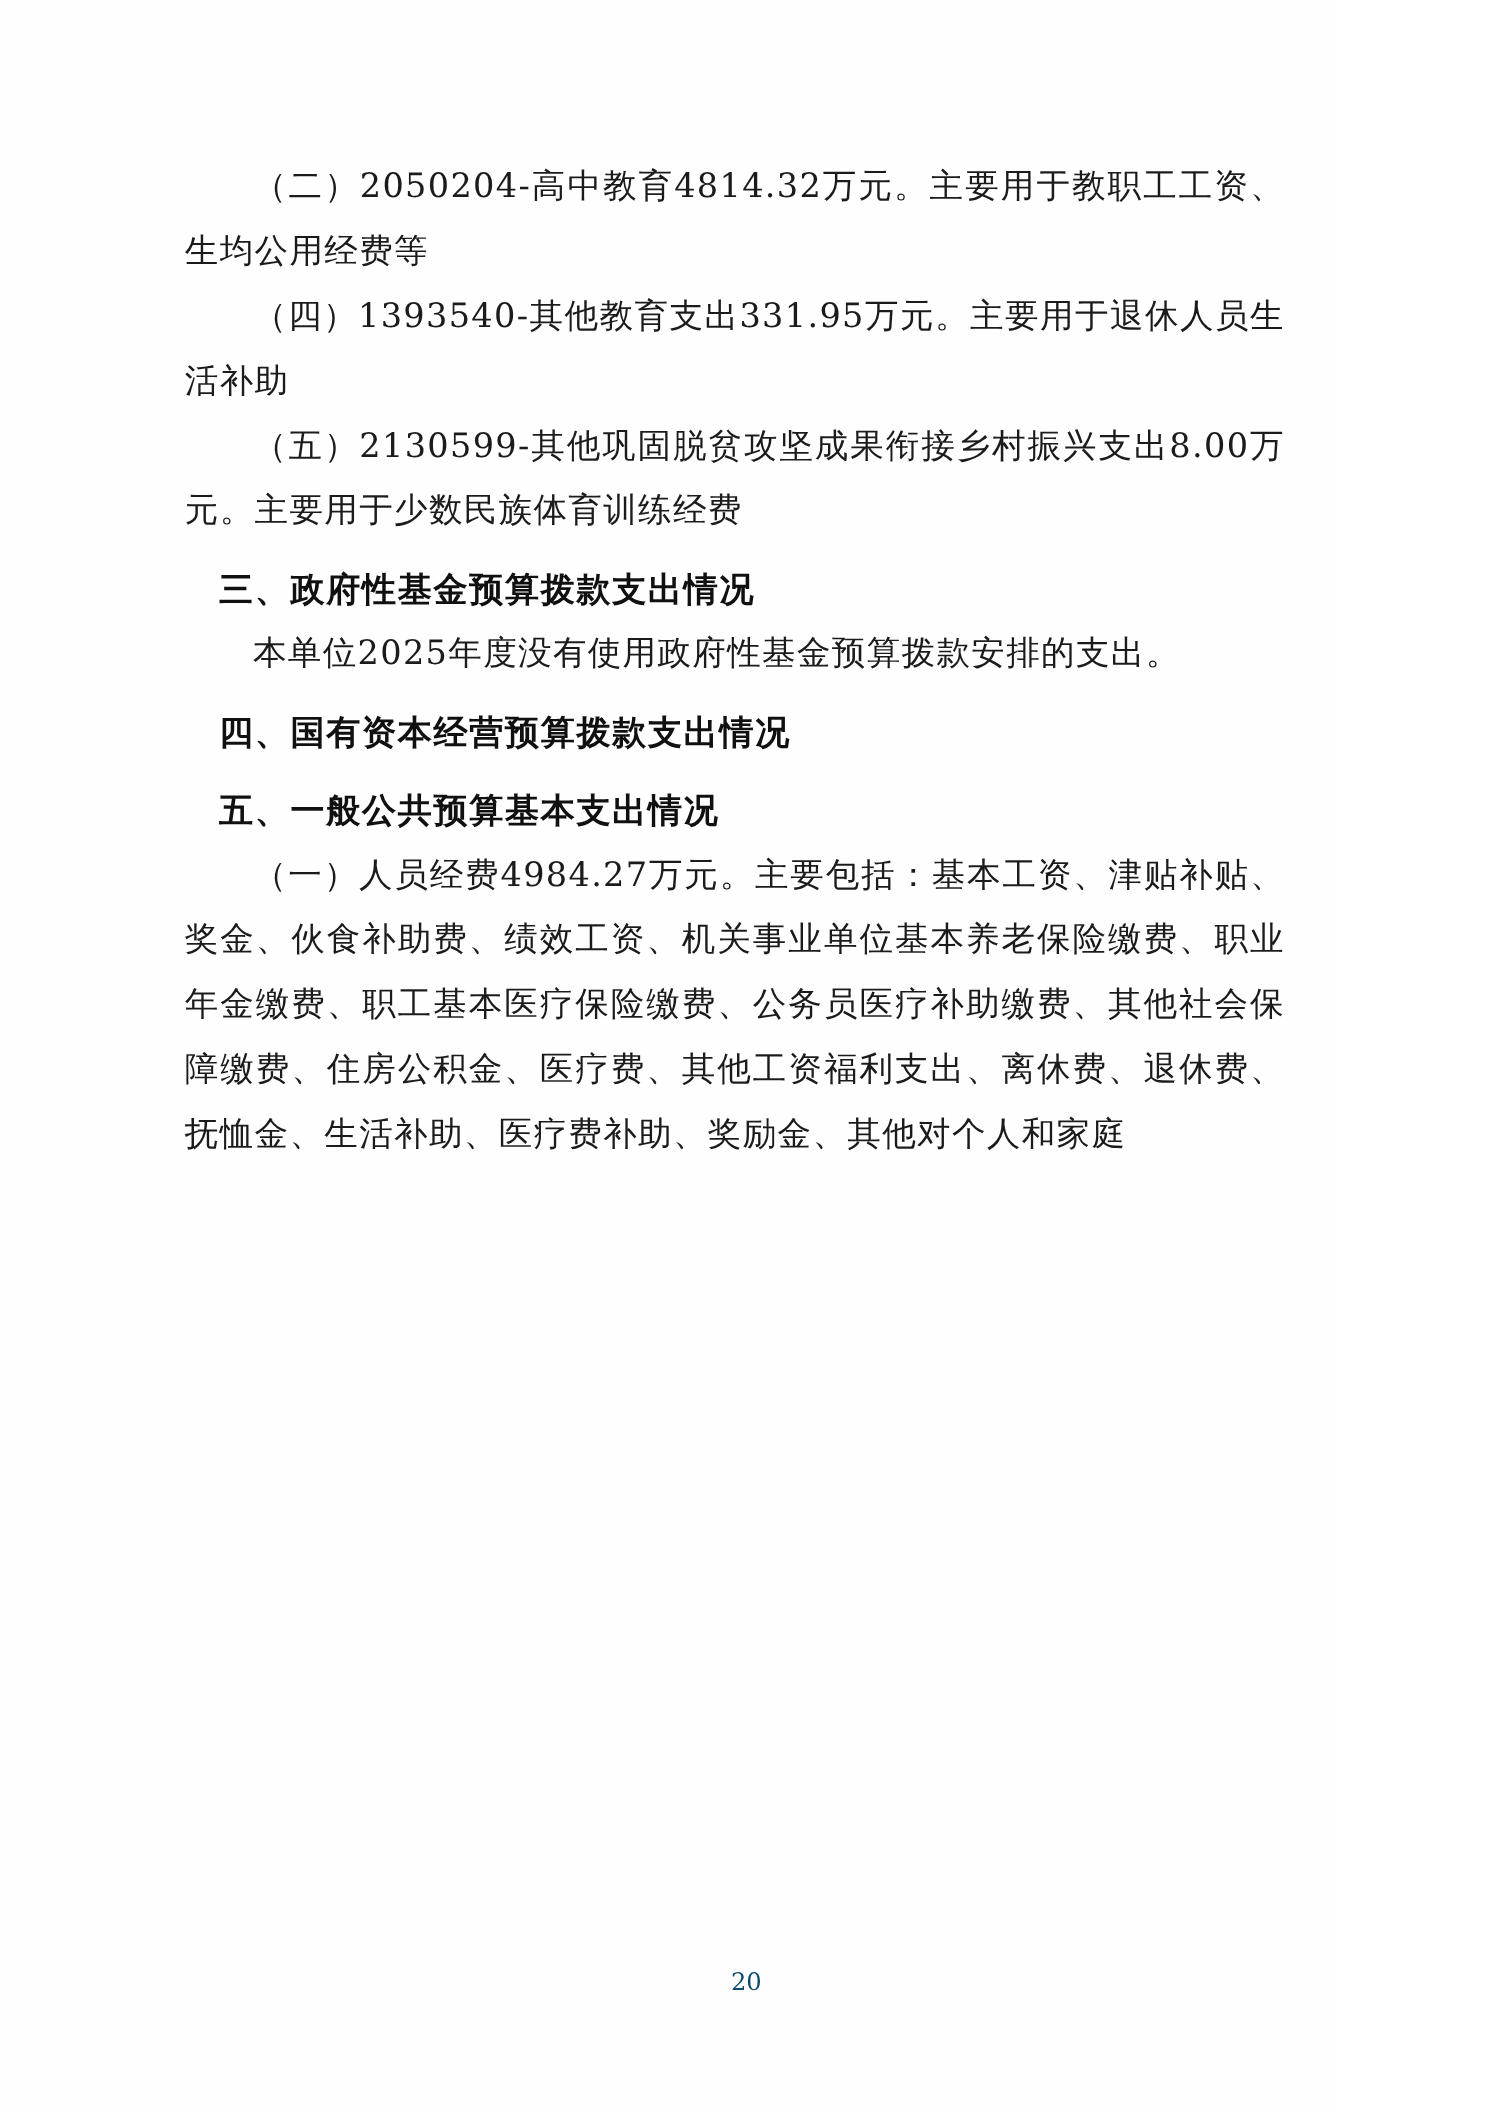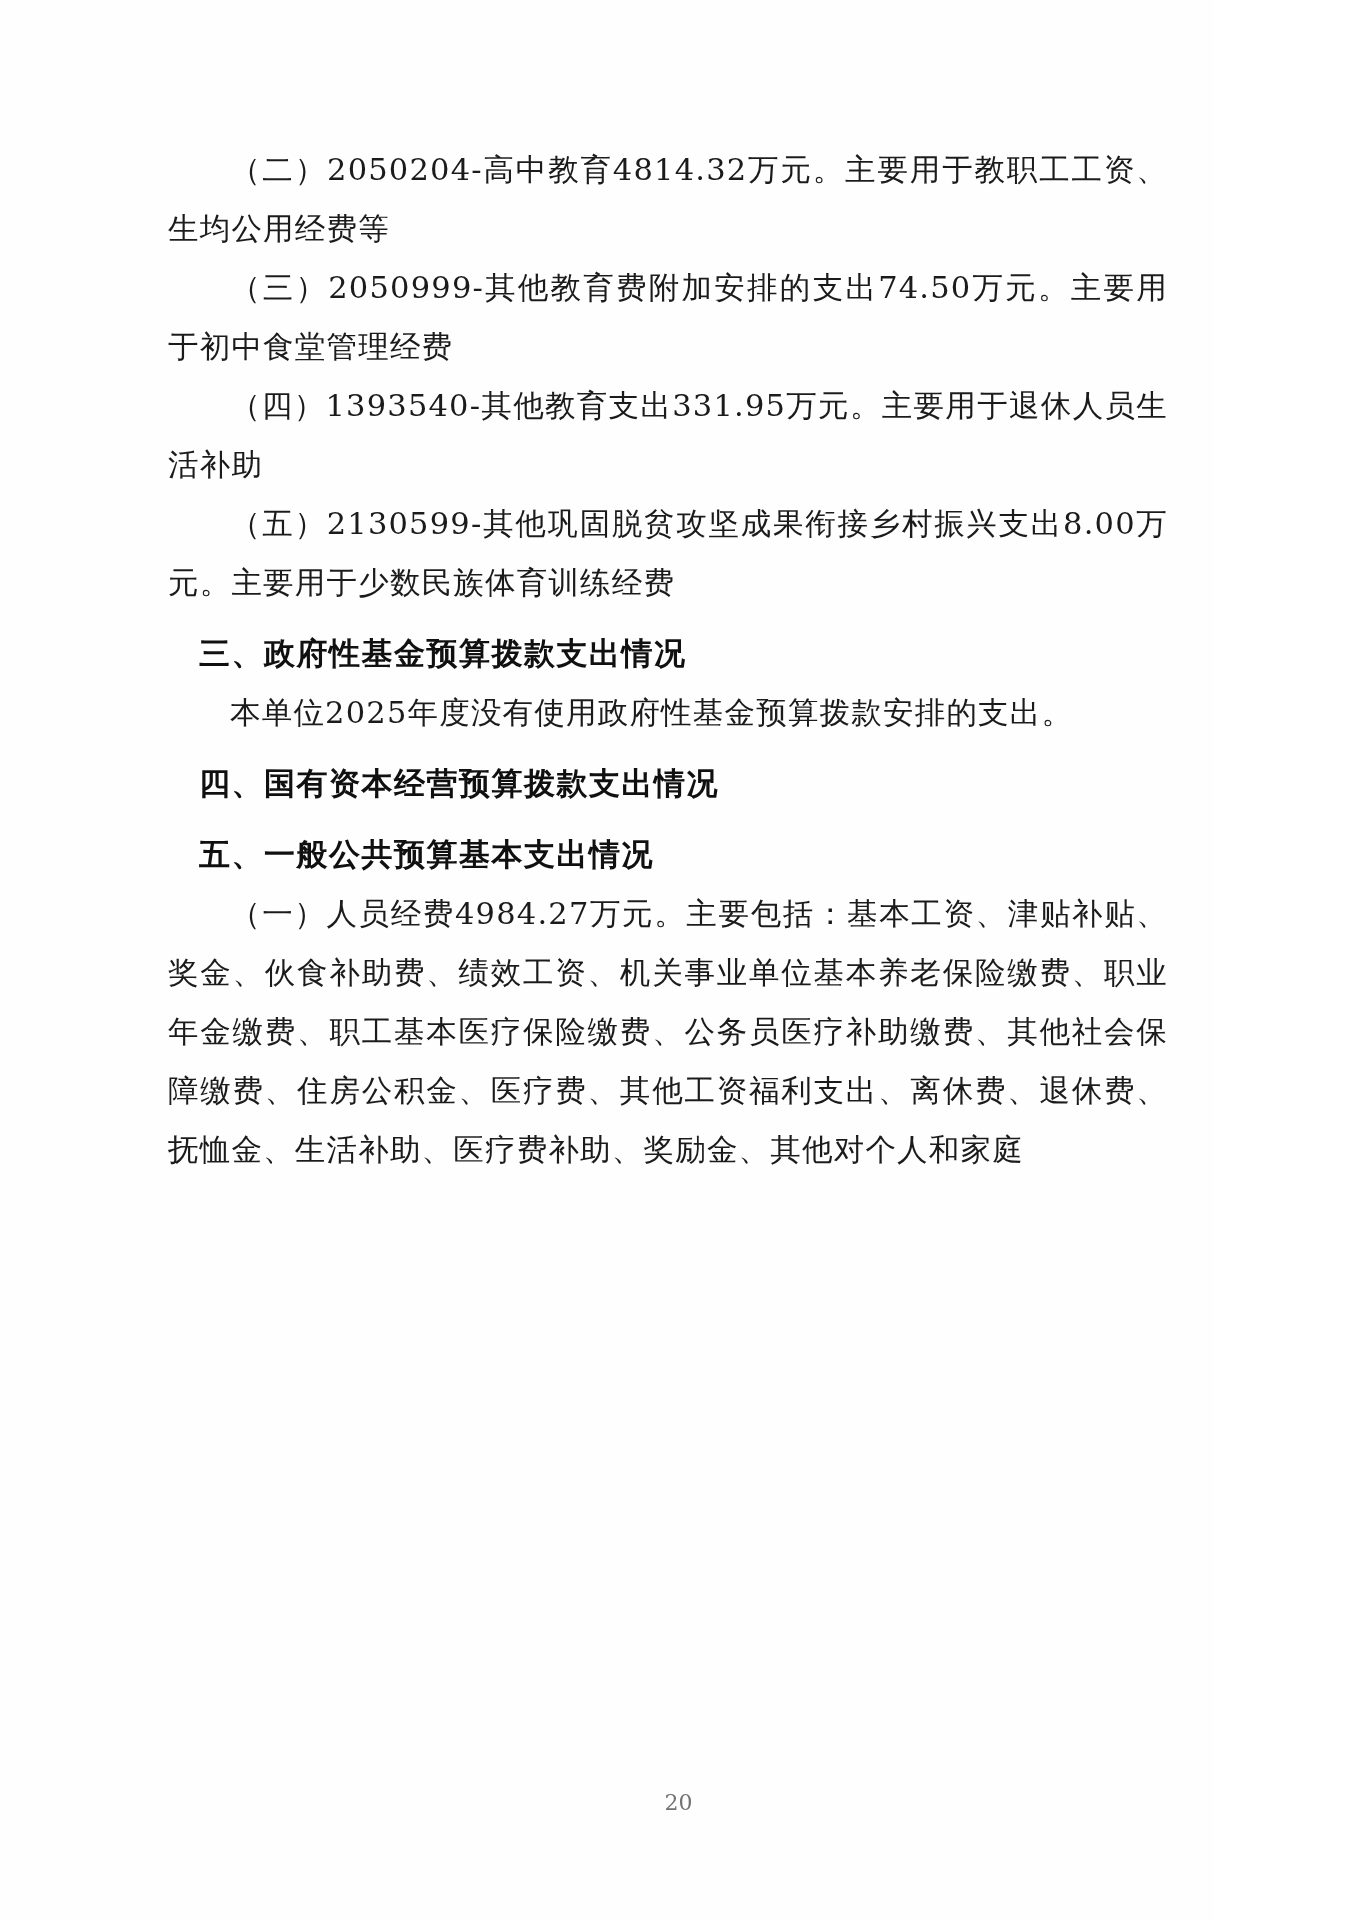--- a/index.html
+++ b/index.html
@@ -54,32 +54,31 @@
   .block-gap {
     height: 12px;
   }
   .page-number {
     position: absolute;
     left: 0;
     top: 1790px;
     width: 1357px;
     text-align: center;
     font-size: 22px;
-    color: #737373;
+    color: #0c4a6e;
     font-family: "DejaVu Serif", serif;
   }
 </style>
 </head>
 <body>
 
 <div class="page">
   <div class="content">
 
     <p class="para">（二）2050204-高中教育4814.32万元。主要用于教职工工资、生均公用经费等</p>
-    <p class="para">（三）2050999-其他教育费附加安排的支出74.50万元。主要用于初中食堂管理经费</p>
     <p class="para">（四）1393540-其他教育支出331.95万元。主要用于退休人员生活补助</p>
     <p class="para">（五）2130599-其他巩固脱贫攻坚成果衔接乡村振兴支出8.00万元。主要用于少数民族体育训练经费</p>
 
     <div class="block-gap"></div>
     <h2 class="heading">三、政府性基金预算拨款支出情况</h2>
     <p class="para">本单位2025年度没有使用政府性基金预算拨款安排的支出。</p>
 
     <div class="block-gap"></div>
     <h2 class="heading">四、国有资本经营预算拨款支出情况</h2>
 

